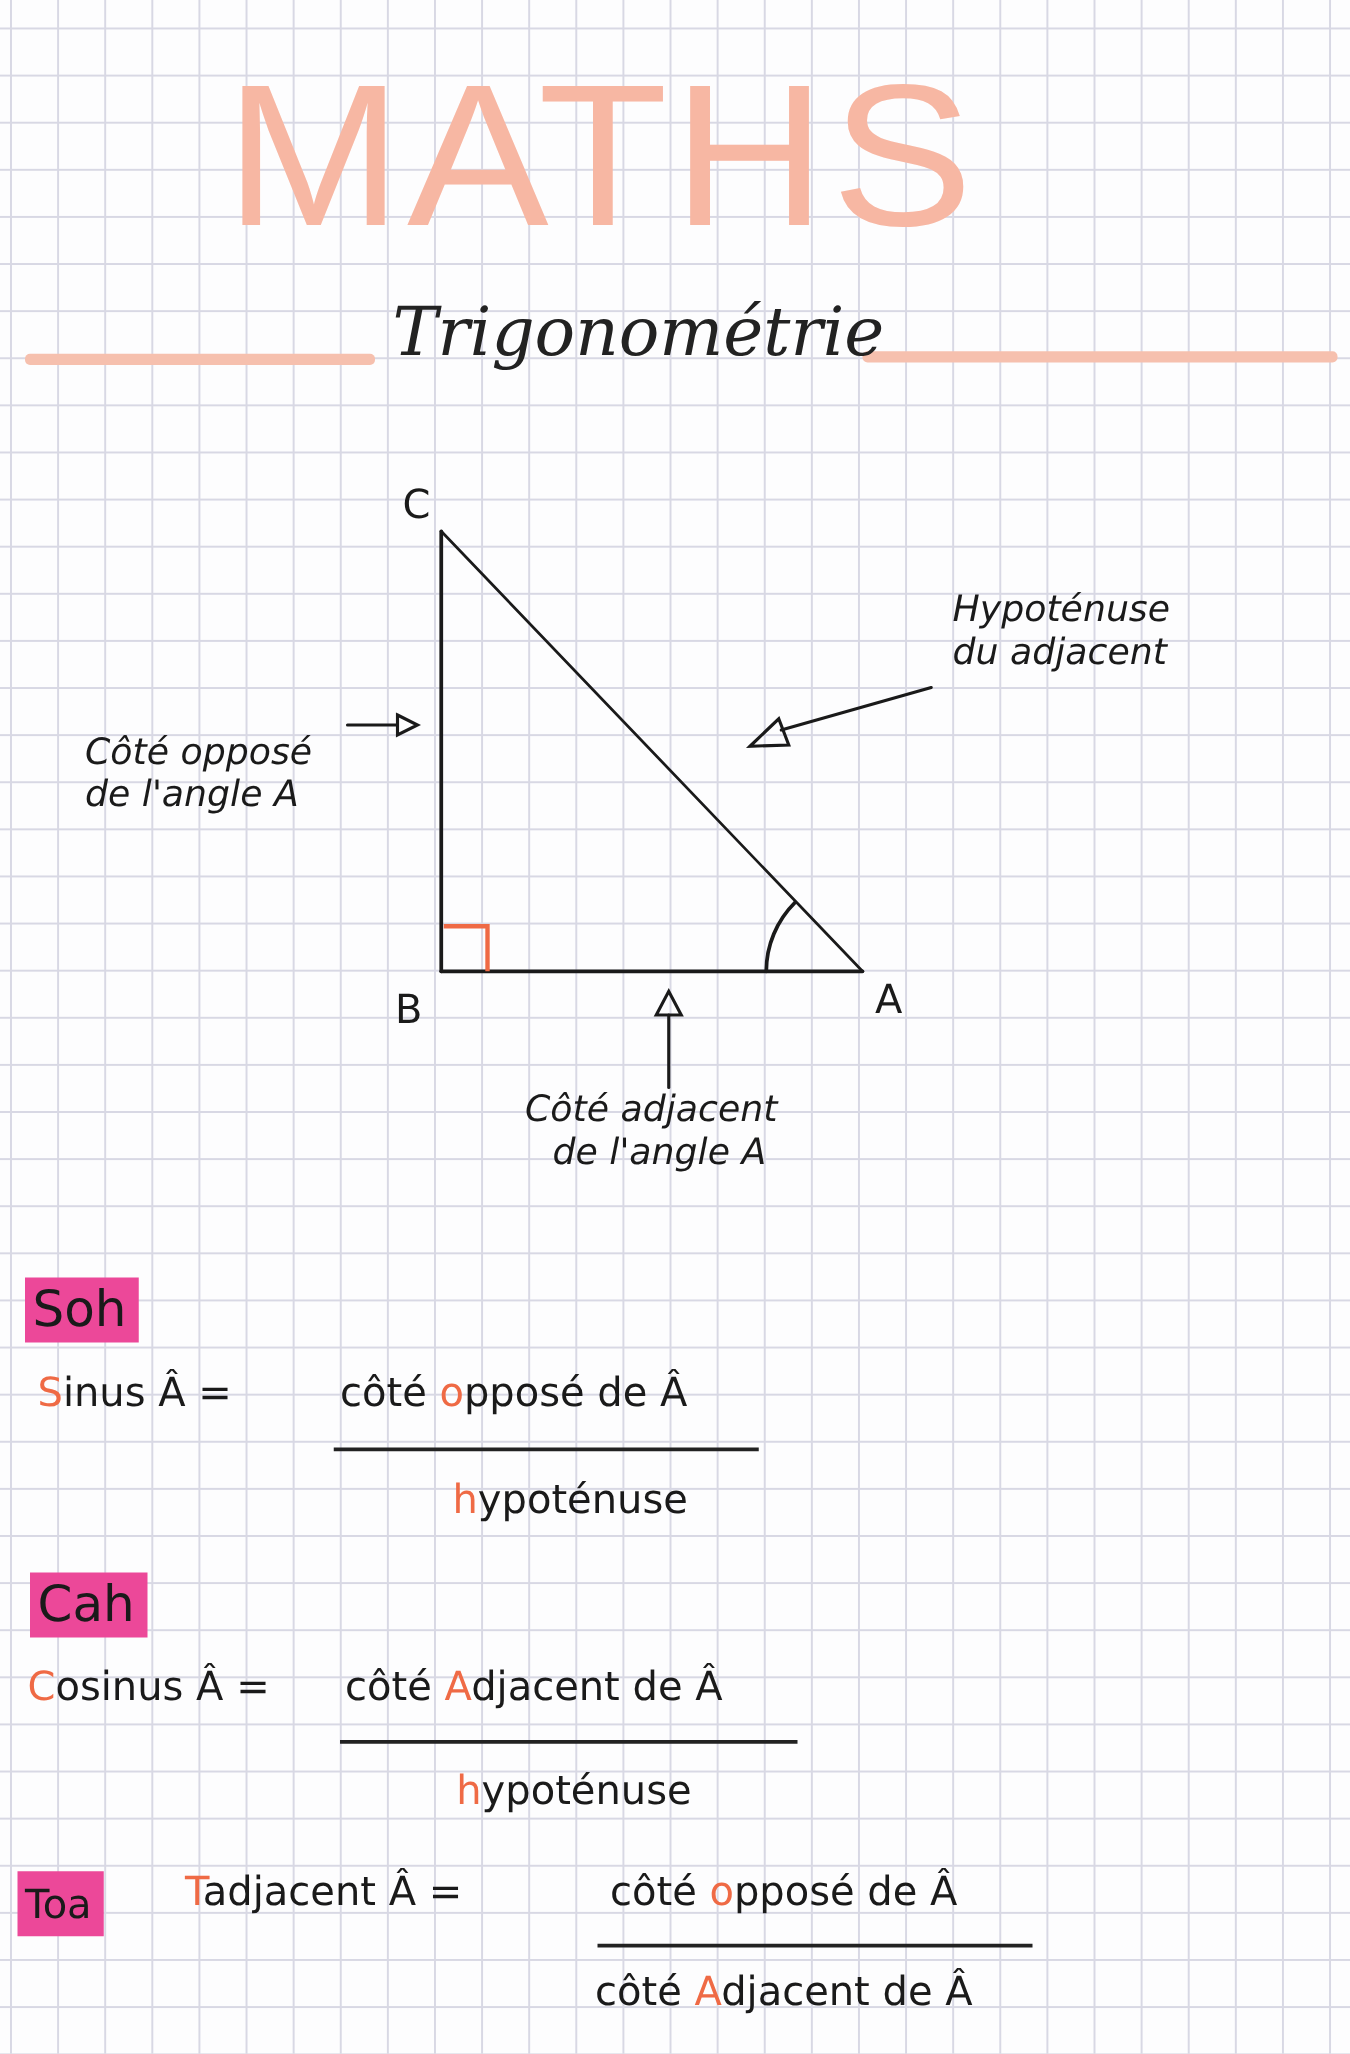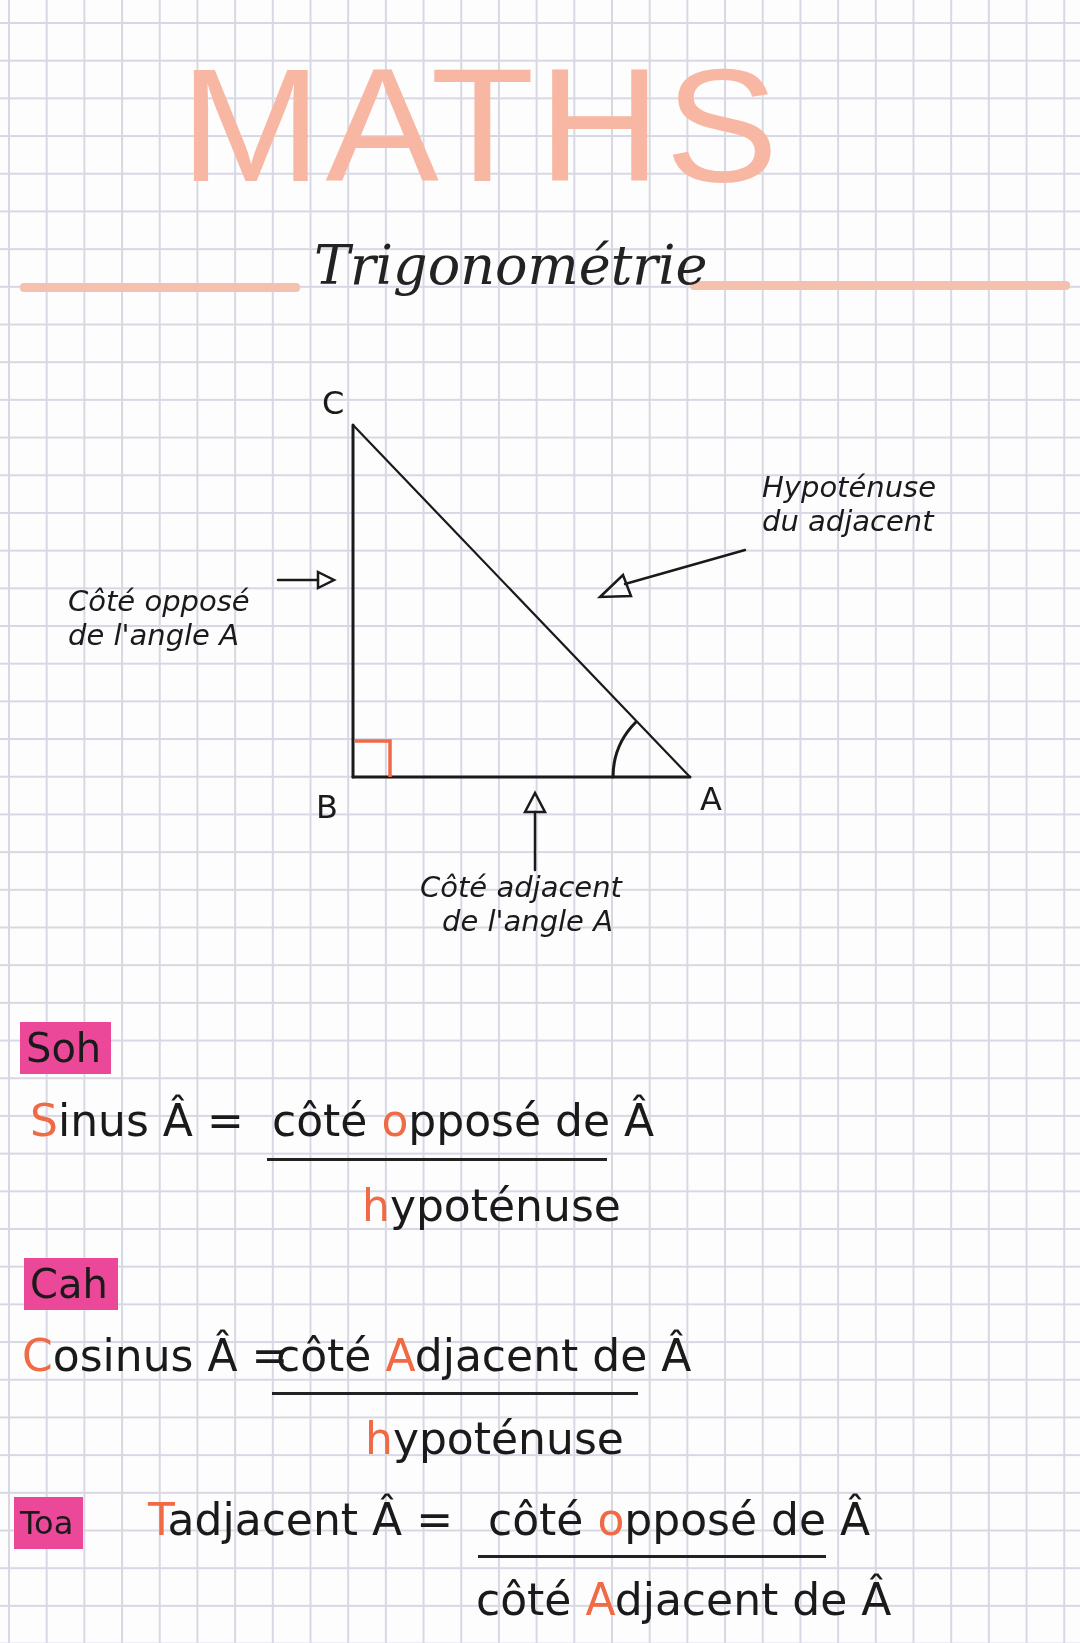--- a/index.html
+++ b/index.html
@@ -14,21 +14,21 @@
   .abs{position:absolute;}
   #title{left:180px;top:40px;font-size:170px;line-height:170px;color:#f7b7a3;
     font-family:"Liberation Sans", sans-serif;letter-spacing:4px;font-weight:400;
     transform:scaleY(0.95);}
   #rule-left{left:20px;top:283px;width:280px;height:9px;background:#f6c0ae;border-radius:4px;}
   #rule-right{left:690px;top:281px;width:380px;height:9px;background:#f6c0ae;border-radius:4px;}
   #subtitle{left:314px;top:234px;font-size:54px;color:#222;font-family:"DejaVu Serif", serif;font-style:italic;}
   .lbl{font-size:32px;}
   .note{font-size:29px;line-height:34px;font-style:italic;font-family:"DejaVu Sans", sans-serif;}
   .tag{background:#ec4899;padding:2px 10px 2px 6px;font-size:40px;line-height:48px;}
-  .formula{font-size:44px;white-space:nowrap;}
+  .formula{font-size:32px;white-space:nowrap;}
   .acc{color:#ef6a45;}
   .frac-line{height:3px;background:#222;}
   svg{position:absolute;left:0;top:0;}
 </style>
 </head>
 <body>
 
 <div id="title" class="abs">MATHS</div>
 <div id="rule-left" class="abs"></div>
 <div id="rule-right" class="abs"></div>

